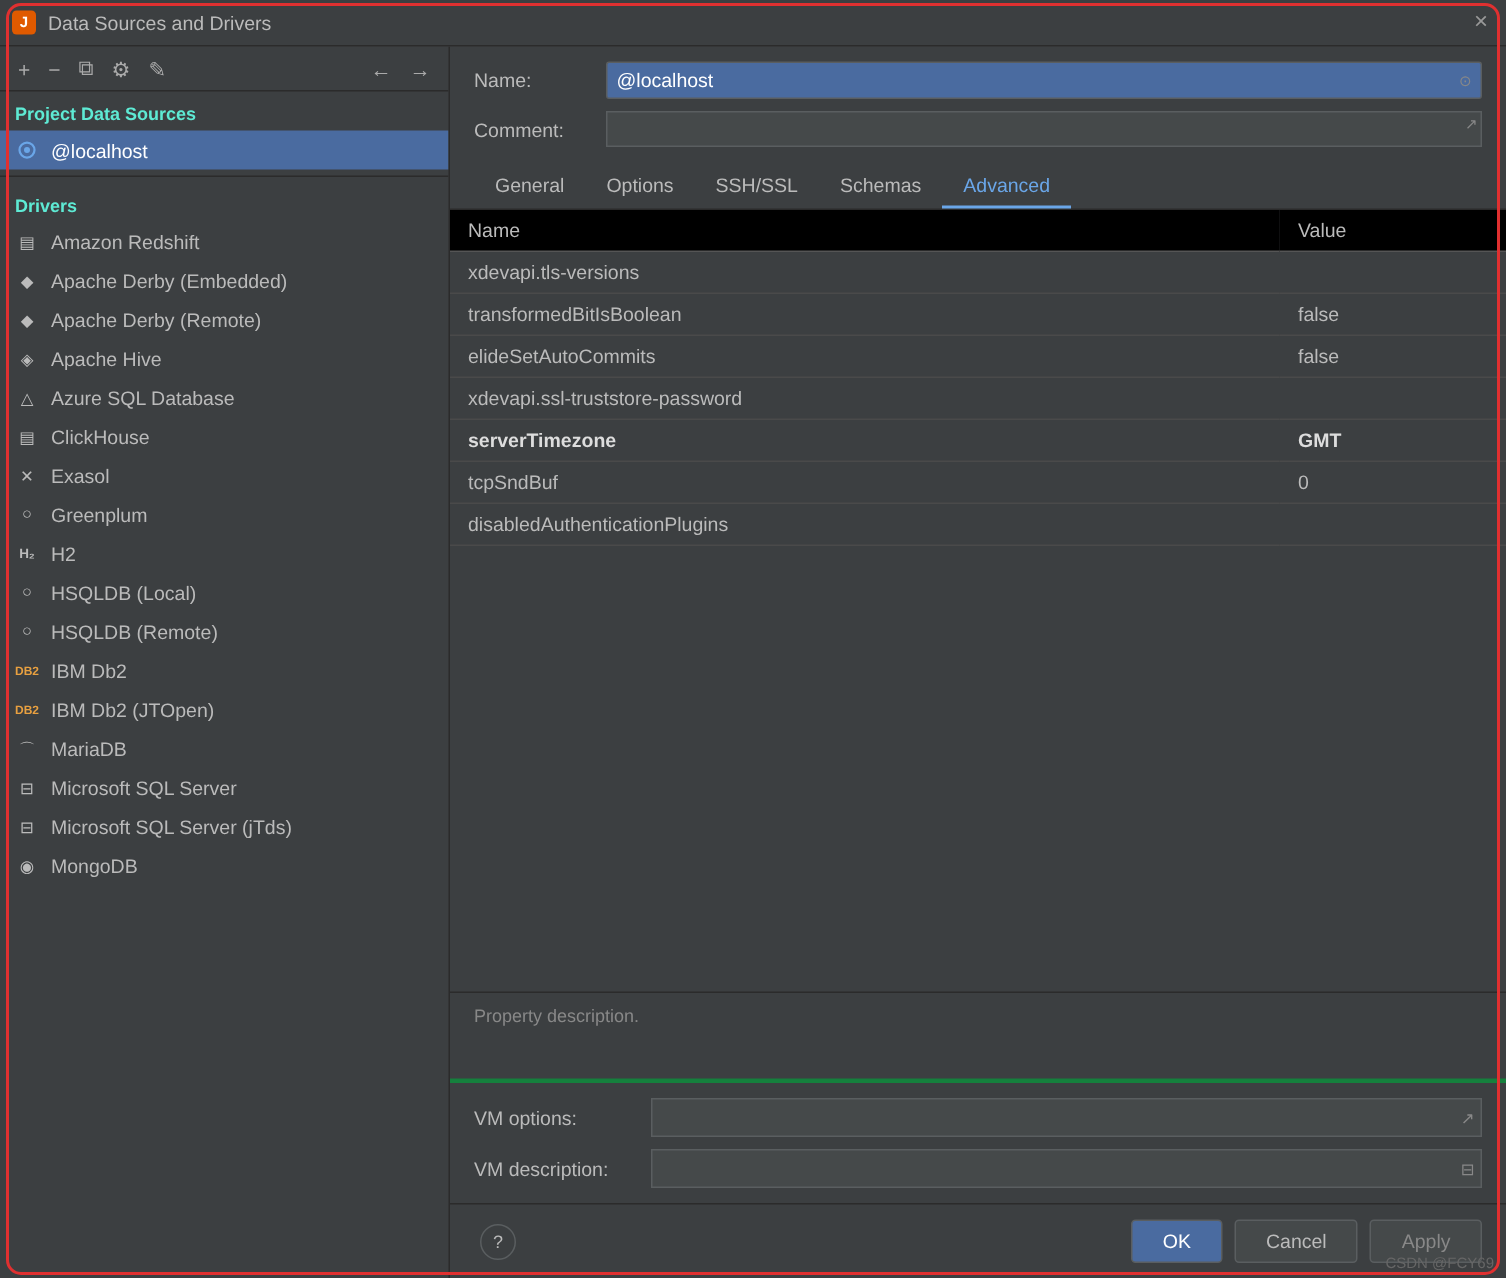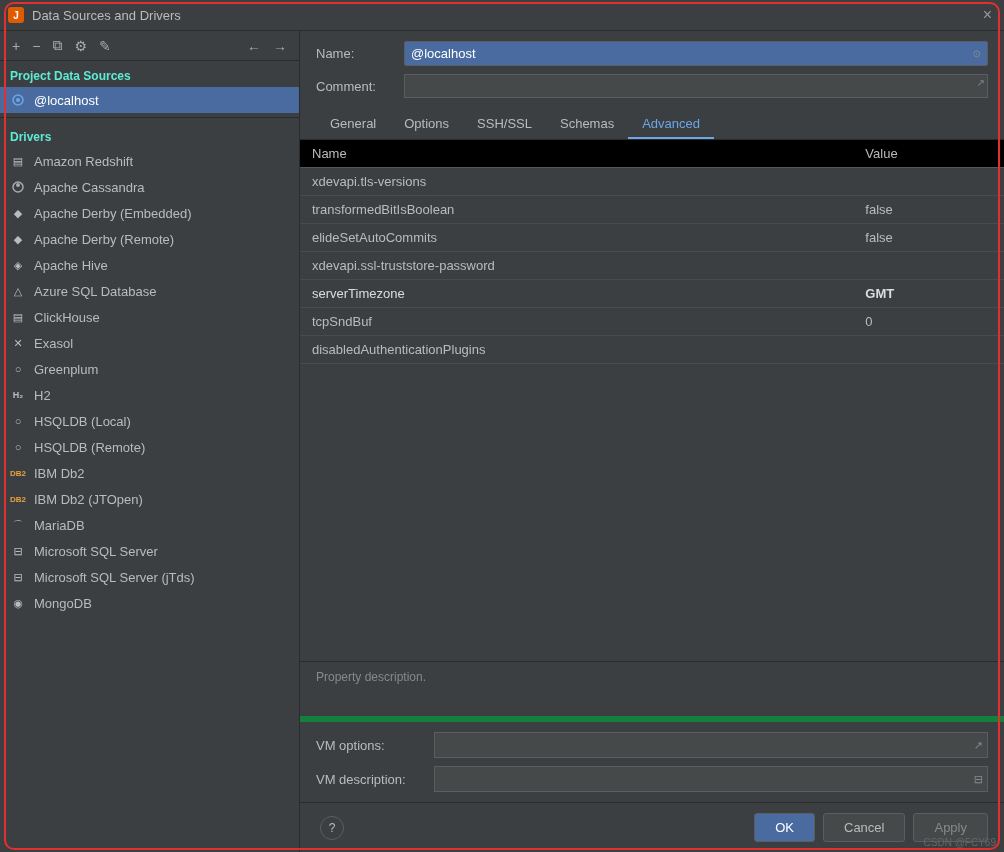--- a/index.html
+++ b/index.html
@@ -219,21 +219,21 @@
     }
     .prop-table tbody td {
       padding: 6px 12px;
       font-size: 13px;
       color: #bbb;
     }
     .prop-desc {
       padding: 8px 16px;
       font-size: 12px;
       color: #888;
-      border-bottom: 6px solid #15803d;
+      border-bottom: 3px solid #15803d;
       min-height: 60px;
     }
     .vm-section {
       padding: 10px 16px;
       display: flex;
       flex-direction: column;
       gap: 8px;
     }
     .vm-row {
       display: flex;
@@ -371,29 +371,20 @@
 
       <div class="divider-line"></div>
 
       <div class="section-header">Drivers</div>
 
       <div class="sidebar-item">
         <div class="item-icon">▤</div>
         <span class="item-label">Amazon Redshift</span>
       </div>
       <div class="sidebar-item">
-        <div class="item-icon">
-          <svg width="14" height="14">
-              <circle cx="7" cy="7" r="5" fill="none" stroke="#aaa" stroke-width="1.5"></circle>
-              <circle cx="7" cy="5" r="2" fill="#aaa"></circle>
-            </svg>
-        </div>
-        <span class="item-label">Apache Cassandra</span>
-      </div>
-      <div class="sidebar-item">
         <div class="item-icon">◆</div>
         <span class="item-label">Apache Derby (Embedded)</span>
       </div>
       <div class="sidebar-item">
         <div class="item-icon">◆</div>
         <span class="item-label">Apache Derby (Remote)</span>
       </div>
       <div class="sidebar-item">
         <div class="item-icon">◈</div>
         <span class="item-label">Apache Hive</span>
@@ -501,21 +492,21 @@
               <tr class="table-row">
                 <td>elideSetAutoCommits</td>
                 <td>false</td>
               </tr>
               <tr class="table-row">
                 <td>xdevapi.ssl-truststore-password</td>
                 <td></td>
               </tr>
 
               <tr class="table-row server-tz-row" style="position:relative;">
-                <td style="font-weight:normal;color:#ddd;">serverTimezone</td>
+                <td style="font-weight:bold;color:#ddd;">serverTimezone</td>
                 <td style="font-weight:bold;color:#ddd;">GMT</td>
 
               </tr>
               <tr class="table-row">
                 <td>tcpSndBuf</td>
                 <td>0</td>
               </tr>
               <tr class="table-row">
                 <td>disabledAuthenticationPlugins</td>
                 <td></td>

